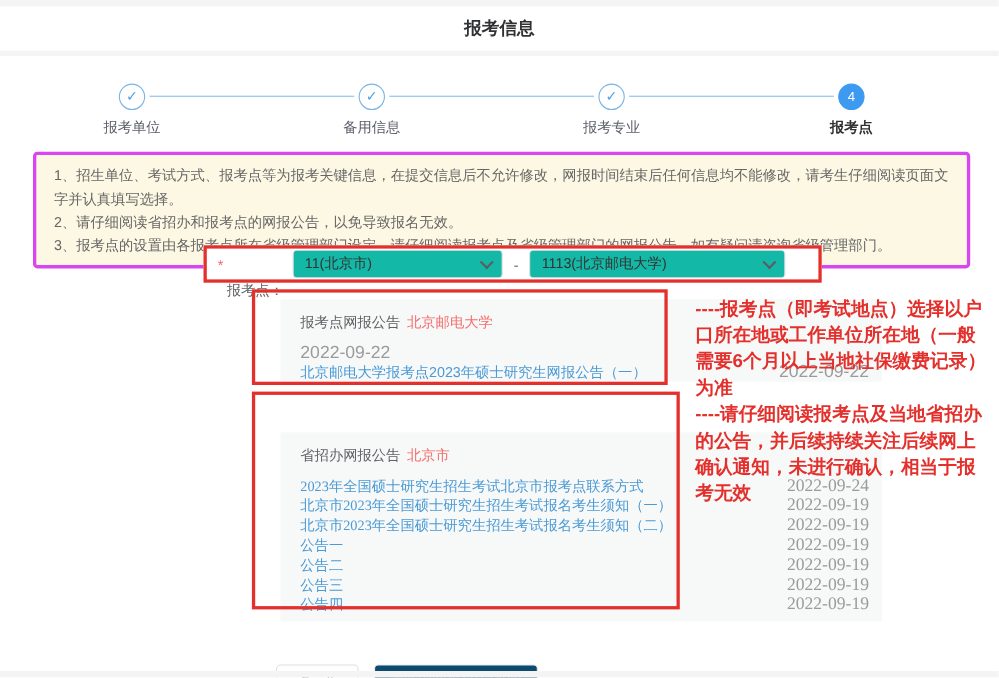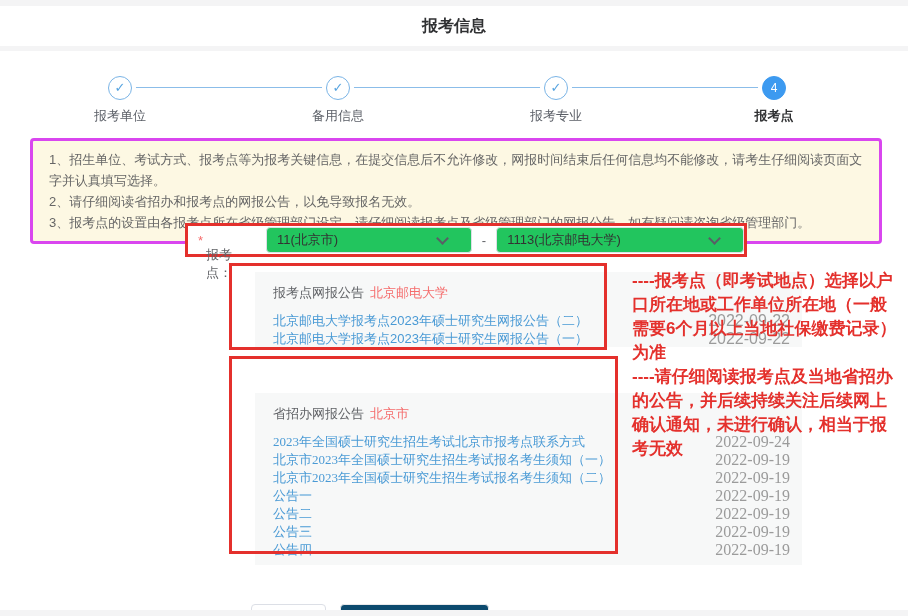--- a/index.html
+++ b/index.html
@@ -34,22 +34,22 @@
     padding:8px 16px;font-size:13px;line-height:21px;color:#666;
     white-space:pre-line;}
 
   
   .form-rect{position:absolute;left:185px;top:223px;width:546px;height:28px;
     border:3px solid #e4302c;background:#fff;display:flex;align-items:center;
     padding-left:10px;}
   .req{color:#f56c6c;font-size:13px;margin-right:3px;}
   .form-label{font-size:13px;color:#606266;margin-right:8px;margin-top:48px;}
   .select{display:flex;align-items:center;justify-content:space-between;
-    border:1px solid #dcdfe6;border-radius:4px;height:24px;background:#22c55e;
-    padding:0 24px 0 10px;font-size:13px;color:#333;cursor:pointer;}
+    border:1px solid #dcdfe6;border-radius:4px;height:24px;background:#14b8a6;
+    padding:0 9px 0 10px;font-size:13px;color:#333;cursor:pointer;}
   .select.s1{width:170px;}
   .select.s2{width:212px;}
   .chev{width:7px;height:7px;border-right:2px solid #5a5e66;border-bottom:2px solid #5a5e66;
     transform:rotate(45deg);margin-top:-4px;flex:none;}
   .dash{margin:0 10px;color:#606266;font-size:13px;}
 
   
   .panel{position:absolute;left:255px;width:547px;background:#f7f8f8;
     padding:12px 12px 0 18px;box-sizing:border-box;}
   .panel.p1{top:272px;height:75px;}
@@ -122,21 +122,20 @@
   </div>
 </div>
 
 <div class="panel p1">
   <div class="p-head">
     <span>报考点网报公告</span><span class="org">北京邮电大学</span>
   </div>
   <div class="p-rows">
 
       <div class="p-row">
-        <a class="link">北京邮电大学报考点2023年硕士研究生网报公告（二）</a>
         <span class="date">2022-09-22</span>
       </div>
 
       <div class="p-row">
         <a class="link">北京邮电大学报考点2023年硕士研究生网报公告（一）</a>
         <span class="date">2022-09-22</span>
       </div>
     </div>
 </div>
 

